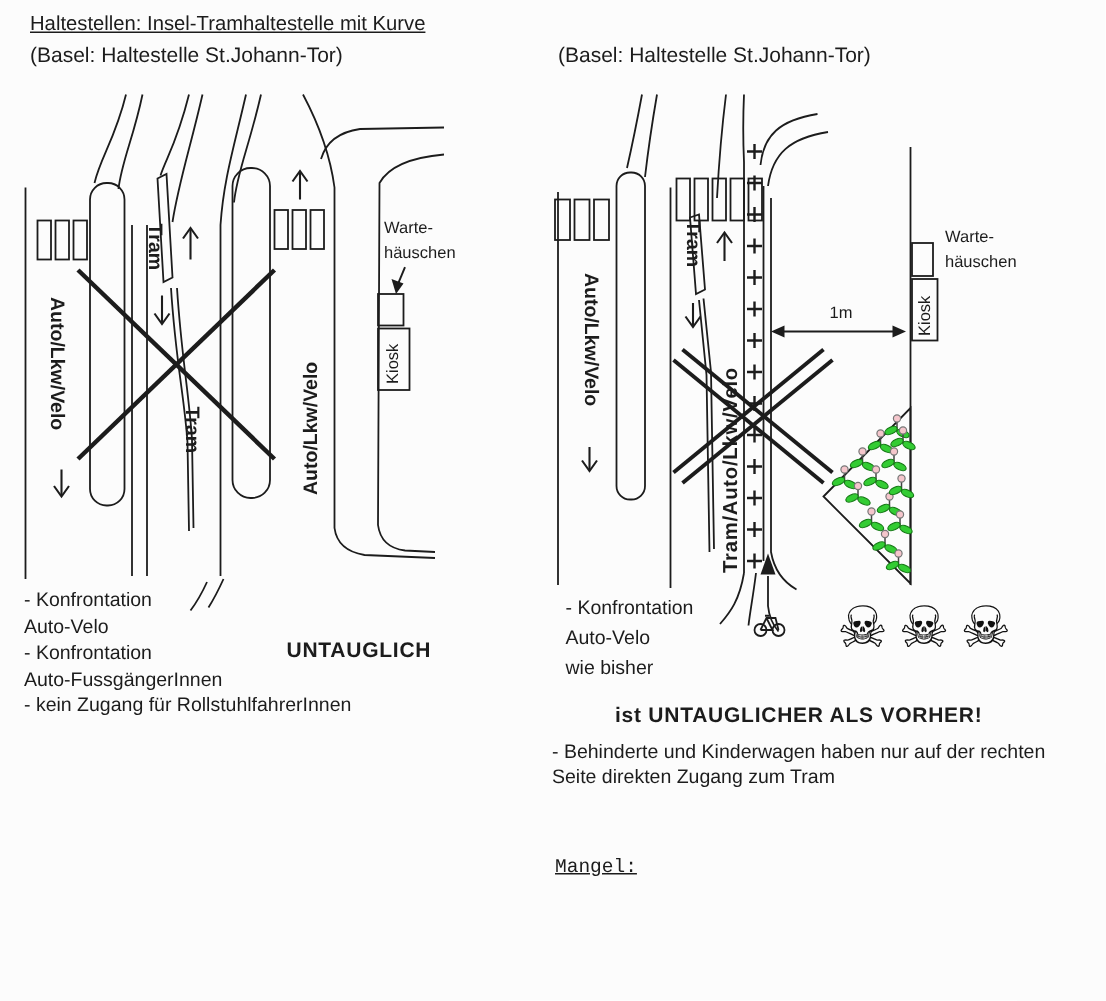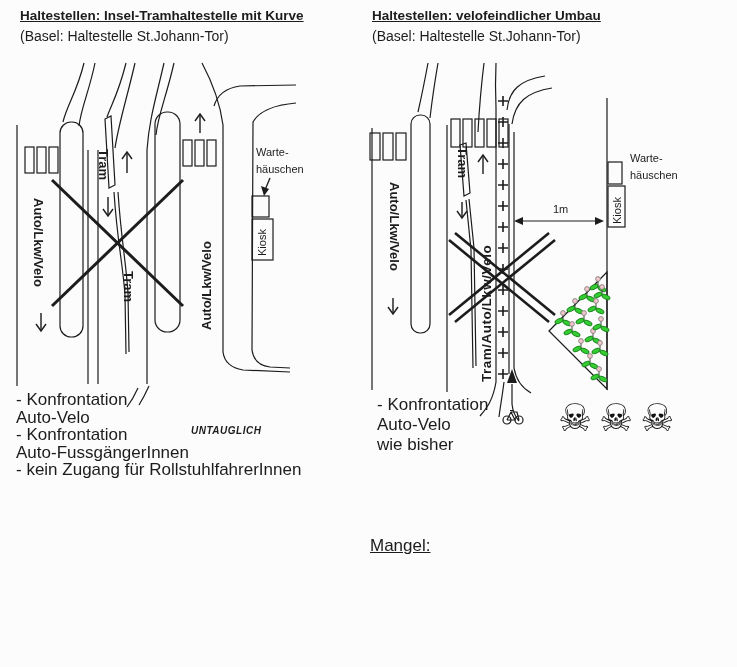--- a/index.html
+++ b/index.html
@@ -1,24 +1,24 @@
 <!DOCTYPE html>
 <html><head>
 <meta charset="utf-8">
 <style>
   html,body{margin:0;padding:0;background:#ffffff;}
   .canvas{
     position:relative;width:737px;height:667px;background:#fcfcfc;
     font-family:"Liberation Sans","DejaVu Sans",sans-serif;color:#1c1c1c;overflow:hidden;
   }
   .abs{position:absolute;}
-  .title{font-size:13.5px;text-decoration:underline;white-space:nowrap;font-weight:bold;}
+  .title{font-size:13.5px;text-decoration:underline;white-space:nowrap;}
   .subtitle{font-size:14px;white-space:nowrap;}
-  .note{font-size:17px;line-height:17.5px;white-space:pre-line;}
-  .verdict{font-size:10px;font-weight:bold;letter-spacing:0.5px;white-space:nowrap;font-style:italic;}
+  .note{font-size:13px;line-height:17.5px;white-space:pre-line;}
+  .verdict{font-size:14px;font-weight:bold;letter-spacing:0.5px;white-space:nowrap;}
   .smalllabel{font-size:11px;line-height:17px;white-space:pre-line;}
   .rot-cw{position:absolute;transform-origin:0 0;transform:rotate(90deg);
           white-space:nowrap;font-weight:bold;font-size:13px;}
   .rot-ccw{position:absolute;transform-origin:0 0;transform:rotate(-90deg);
            white-space:nowrap;font-weight:bold;font-size:13px;}
   .rot-ccw.plain{font-weight:normal;font-size:11px;}
   .combo{font-size:13.5px;letter-spacing:0.5px;}
   .skulls{font-family:"DejaVu Sans",sans-serif;font-size:38px;letter-spacing:7px;color:#111;}
   .underl{text-decoration:underline;}
   svg{position:absolute;left:0;top:0;}
@@ -224,34 +224,36 @@
 häuschen</div>
   <div class="rot-ccw plain" style="left:256px;top:256px;">Kiosk</div>
 
   <div class="abs note" style="left:16px;top:391px;">- Konfrontation
 Auto-Velo
 - Konfrontation
 Auto-FussgängerInnen
 - kein Zugang für RollstuhlfahrerInnen</div>
   <div class="abs verdict" style="left:191px;top:425px;">UNTAUGLICH</div>
 
-  <div class="abs title" style="left:372px;top:8px;">Haltestellen: velofeindlicher Umbau</div>
   <div class="abs subtitle" style="left:372px;top:28px;">(Basel: Haltestelle St.Johann-Tor)</div>
 
   <div class="rot-cw" style="left:402px;top:182px;">Auto/Lkw/Velo</div>
   <div class="rot-cw" style="left:470px;top:147px;">Tram</div>
   <div class="rot-ccw combo" style="left:479px;top:382px;">Tram/Auto/Lkw/Velo</div>
   <div class="abs smalllabel" style="left:630px;top:150px;">Warte-
 häuschen</div>
   <div class="rot-ccw plain" style="left:611px;top:224px;">Kiosk</div>
   <div class="abs smalllabel" style="left:553px;top:201px;">1m</div>
 
   <div class="abs note" style="left:377px;top:395px;line-height:20px;">- Konfrontation
 Auto-Velo
 wie bisher</div>
 
   <div class="abs skulls" style="left:558px;top:396px;">
     <span>☠</span><span>☠</span><span>☠</span>
   </div>
 
-  <div class="abs note underl" style="left:370px;top:537px;">Mangel:</div>
+  <div class="abs verdict" style="left:410px;top:468px;">ist UNTAUGLICHER ALS VORHER!</div>
+  <div class="abs note" style="left:368px;top:493px;line-height:16.5px;">- Behinderte und Kinderwagen haben nur auf der rechten
+Seite direkten Zugang zum Tram</div>
+  <div class="abs note underl" style="left:370px;top:569px;font-family:Liberation Mono, monospace;">Mangel:</div>
 
 </div>
 
 </body></html>

